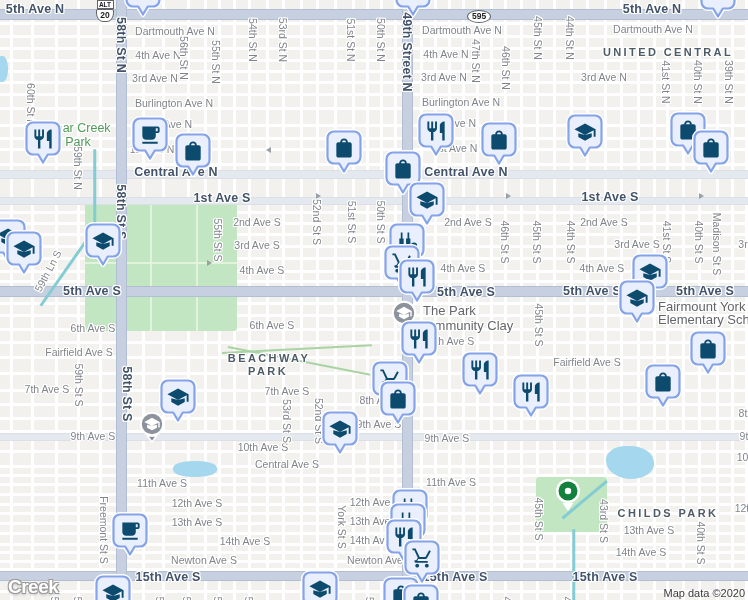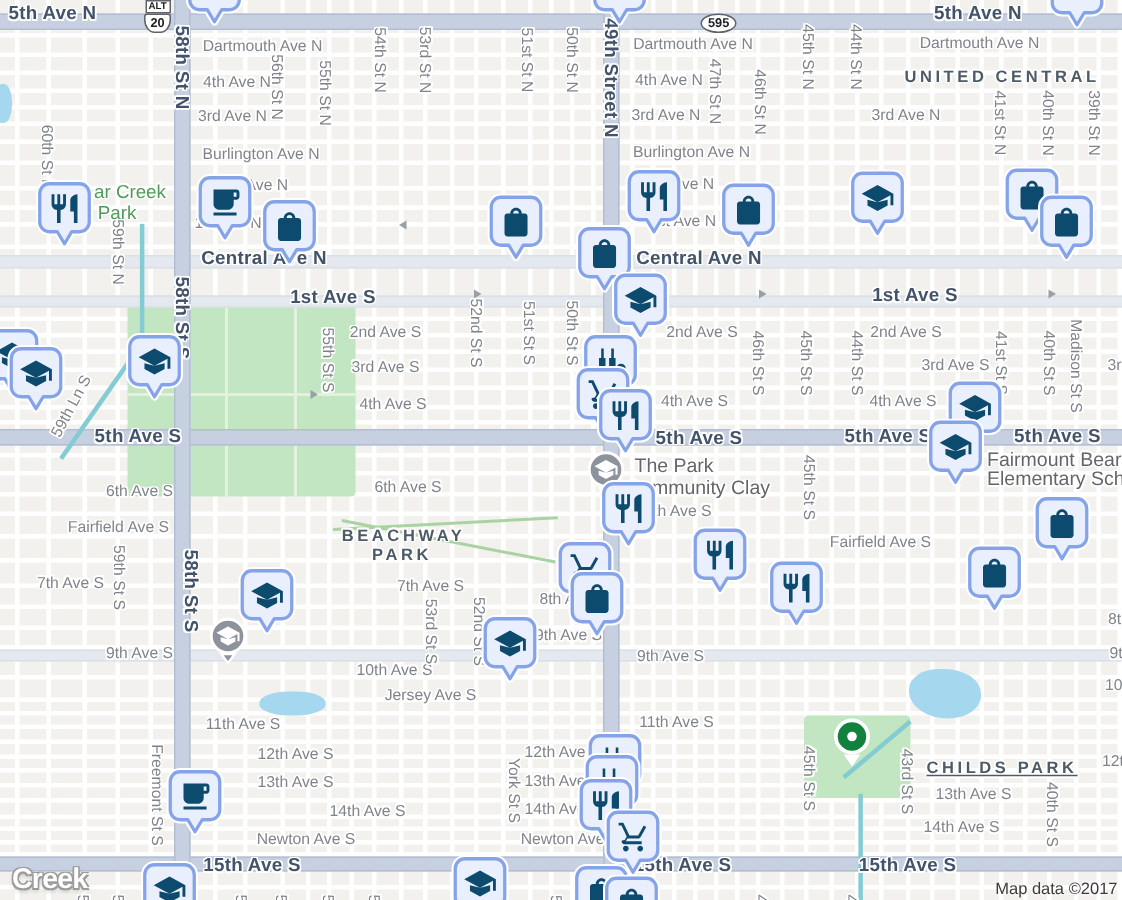--- a/index.html
+++ b/index.html
@@ -199,21 +199,21 @@
       <div class="lab" style="left: 47px; top: 389px;">7th Ave S</div>
       <div class="lab" style="left: 287px; top: 391px;">7th Ave S</div>
       <div class="lab" style="left: 382px; top: 400px;">8th Ave S</div>
       <div class="lab" style="left: 761px; top: 413px;">8th Ave S</div>
       <div class="lab" style="left: 93px; top: 436px;">9th Ave S</div>
       <div class="lab" style="left: 379px; top: 424px;">9th Ave S</div>
       <div class="lab" style="left: 447px; top: 438px;">9th Ave S</div>
       <div class="lab" style="left: 762px; top: 436px;">9th Ave S</div>
       <div class="lab" style="left: 263px; top: 447px;">10th Ave S</div>
       <div class="lab" style="left: 762px; top: 457px;">10th Ave S</div>
-      <div class="lab" style="left: 287px; top: 464px;">Jersey Ave S</div>
+      <div class="lab" style="left: 287px; top: 464px;">Central Ave S</div>
       <div class="lab" style="left: 162px; top: 483px;">11th Ave S</div>
       <div class="lab" style="left: 451px; top: 482px;">11th Ave S</div>
       <div class="lab" style="left: 197px; top: 503px;">12th Ave S</div>
       <div class="lab" style="left: 375px; top: 502px;">12th Ave S</div>
       <div class="lab" style="left: 760px; top: 508px;">12th Ave S</div>
       <div class="lab" style="left: 197px; top: 522px;">13th Ave S</div>
       <div class="lab" style="left: 375px; top: 521px;">13th Ave S</div>
       <div class="lab" style="left: 649px; top: 530px;">13th Ave S</div>
       <div class="lab" style="left: 245px; top: 541px;">14th Ave S</div>
       <div class="lab" style="left: 375px; top: 540px;">14th Ave S</div>
@@ -268,26 +268,26 @@
       <div class="lab vert" style="left: 187px; top: 618px;">56th St S</div>
       <div class="lab vert" style="left: 218px; top: 618px;">55th St S</div>
       <div class="lab vert" style="left: 249px; top: 618px;">54th St S</div>
       <div class="lab vert" style="left: 312px; top: 618px;">52nd St S</div>
       <div class="lab vert" style="left: 370px; top: 618px;">51st St S</div>
       <div class="lab vert" style="left: 507px; top: 618px;">46th St S</div>
       <div class="lab vert" style="left: 567px; top: 618px;">44th St S</div>
       <div class="lab nb" style="left: 668px; top: 52px;">UNITED CENTRAL</div>
       <div class="lab nb" style="left: 269px; top: 358px;">BEACHWAY</div>
       <div class="lab nb" style="left: 268px; top: 371px;">PARK</div>
-      <div class="lab nb" style="left: 668px; top: 513px; text-decoration: underline;">CHILDS PARK</div>
+      <div class="lab nb" style="left: 668px; top: 513px;">CHILDS PARK</div>
       <div class="lab parklab" style="left: 79px; top: 128px; transform: translate(-50%, -50%);">Bear Creek</div>
       <div class="lab parklab" style="left: 78px; top: 142px; transform: translate(-50%, -50%);">Park</div>
       <div class="lab poi" style="left: 423px; top: 310px;">The Park</div>
       <div class="lab poi" style="left: 418px; top: 325px;">Community Clay</div>
-      <div class="lab poi" style="left: 658px; top: 306px;">Fairmount Bear</div>
+      <div class="lab poi" style="left: 658px; top: 306px;">Fairmount York</div>
       <div class="lab poi" style="left: 658px; top: 319px;">Elementary Sch</div>
       <div class="shieldbox" style="left: 96px; top: 0px;">
         <span class="alt-tab">ALT</span>
         <span class="us-shield">20</span>
       </div>
       <div class="shieldbox" style="left: 467px; top: 5px;"><span class="oval-shield">595</span></div>
       <div class="marker" style="left: -12px; top: 217.5px;"><svg width="40" height="50" viewBox="0 0 40 50">
           <path d="M10 2.5h20c3.6 0 6.5 2.9 6.5 6.5v19c0 3.6-2.9 6.5-6.5 6.5h-5.2L20 42.5l-4.8-8H10c-3.6 0-6.5-2.9-6.5-6.5V9c0-3.6 2.9-6.5 6.5-6.5z" fill="none" stroke="#ffffff" stroke-width="5" stroke-linejoin="round"></path>
           <path d="M10 2.5h20c3.6 0 6.5 2.9 6.5 6.5v19c0 3.6-2.9 6.5-6.5 6.5h-5.2L20 42.5l-4.8-8H10c-3.6 0-6.5-2.9-6.5-6.5V9c0-3.6 2.9-6.5 6.5-6.5z" fill="#e9effc" stroke="#85a3e8" stroke-width="2.2" stroke-linejoin="round"></path>
           <g transform="translate(8.5,7.5) scale(0.96)">
@@ -573,14 +573,14 @@
       <div class="marker" style="left: 393px; top: -28.5px;"><svg width="40" height="50" viewBox="0 0 40 50">
           <path d="M10 2.5h20c3.6 0 6.5 2.9 6.5 6.5v19c0 3.6-2.9 6.5-6.5 6.5h-5.2L20 42.5l-4.8-8H10c-3.6 0-6.5-2.9-6.5-6.5V9c0-3.6 2.9-6.5 6.5-6.5z" fill="none" stroke="#ffffff" stroke-width="5" stroke-linejoin="round"></path>
           <path d="M10 2.5h20c3.6 0 6.5 2.9 6.5 6.5v19c0 3.6-2.9 6.5-6.5 6.5h-5.2L20 42.5l-4.8-8H10c-3.6 0-6.5-2.9-6.5-6.5V9c0-3.6 2.9-6.5 6.5-6.5z" fill="#e9effc" stroke="#85a3e8" stroke-width="2.2" stroke-linejoin="round"></path>
         </svg></div>
       <div class="marker" style="left: 698px; top: -26.5px;"><svg width="40" height="50" viewBox="0 0 40 50">
           <path d="M10 2.5h20c3.6 0 6.5 2.9 6.5 6.5v19c0 3.6-2.9 6.5-6.5 6.5h-5.2L20 42.5l-4.8-8H10c-3.6 0-6.5-2.9-6.5-6.5V9c0-3.6 2.9-6.5 6.5-6.5z" fill="none" stroke="#ffffff" stroke-width="5" stroke-linejoin="round"></path>
           <path d="M10 2.5h20c3.6 0 6.5 2.9 6.5 6.5v19c0 3.6-2.9 6.5-6.5 6.5h-5.2L20 42.5l-4.8-8H10c-3.6 0-6.5-2.9-6.5-6.5V9c0-3.6 2.9-6.5 6.5-6.5z" fill="#e9effc" stroke="#85a3e8" stroke-width="2.2" stroke-linejoin="round"></path>
         </svg></div>
     </div>
   <div id="google-logo">Creek</div>
-  <div id="attribution">Map data ©2017</div>
+  <div id="attribution">Map data ©2020</div>
 </div>
 
 </body></html>

